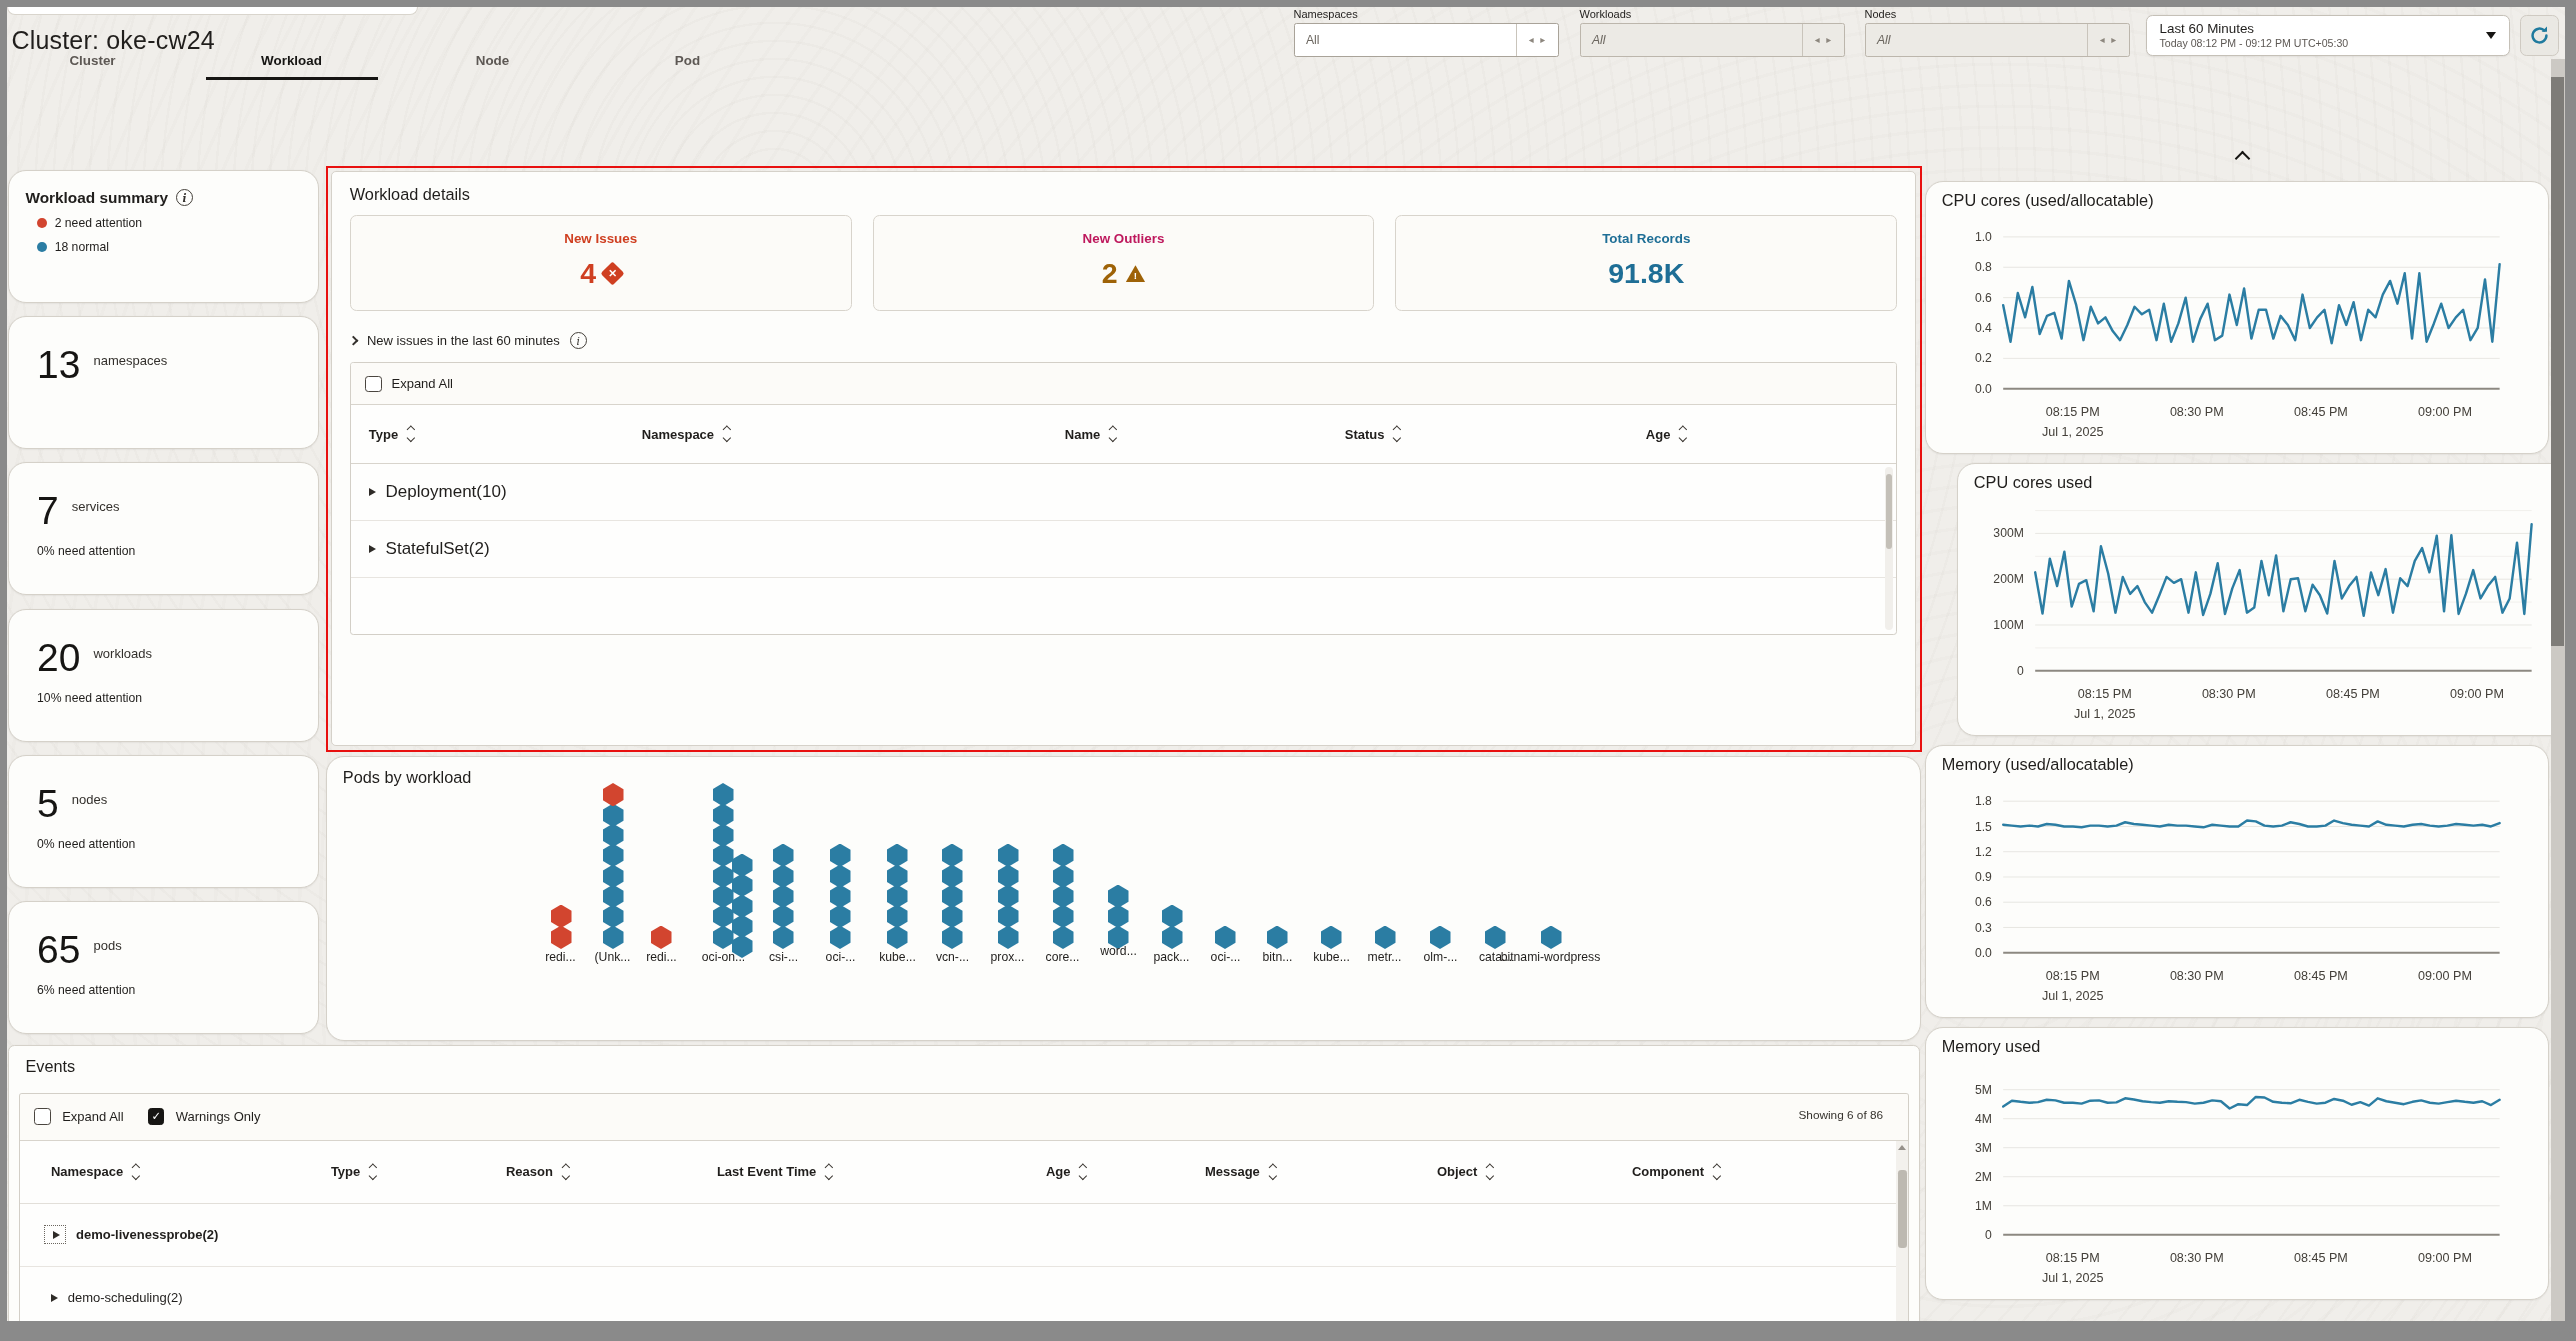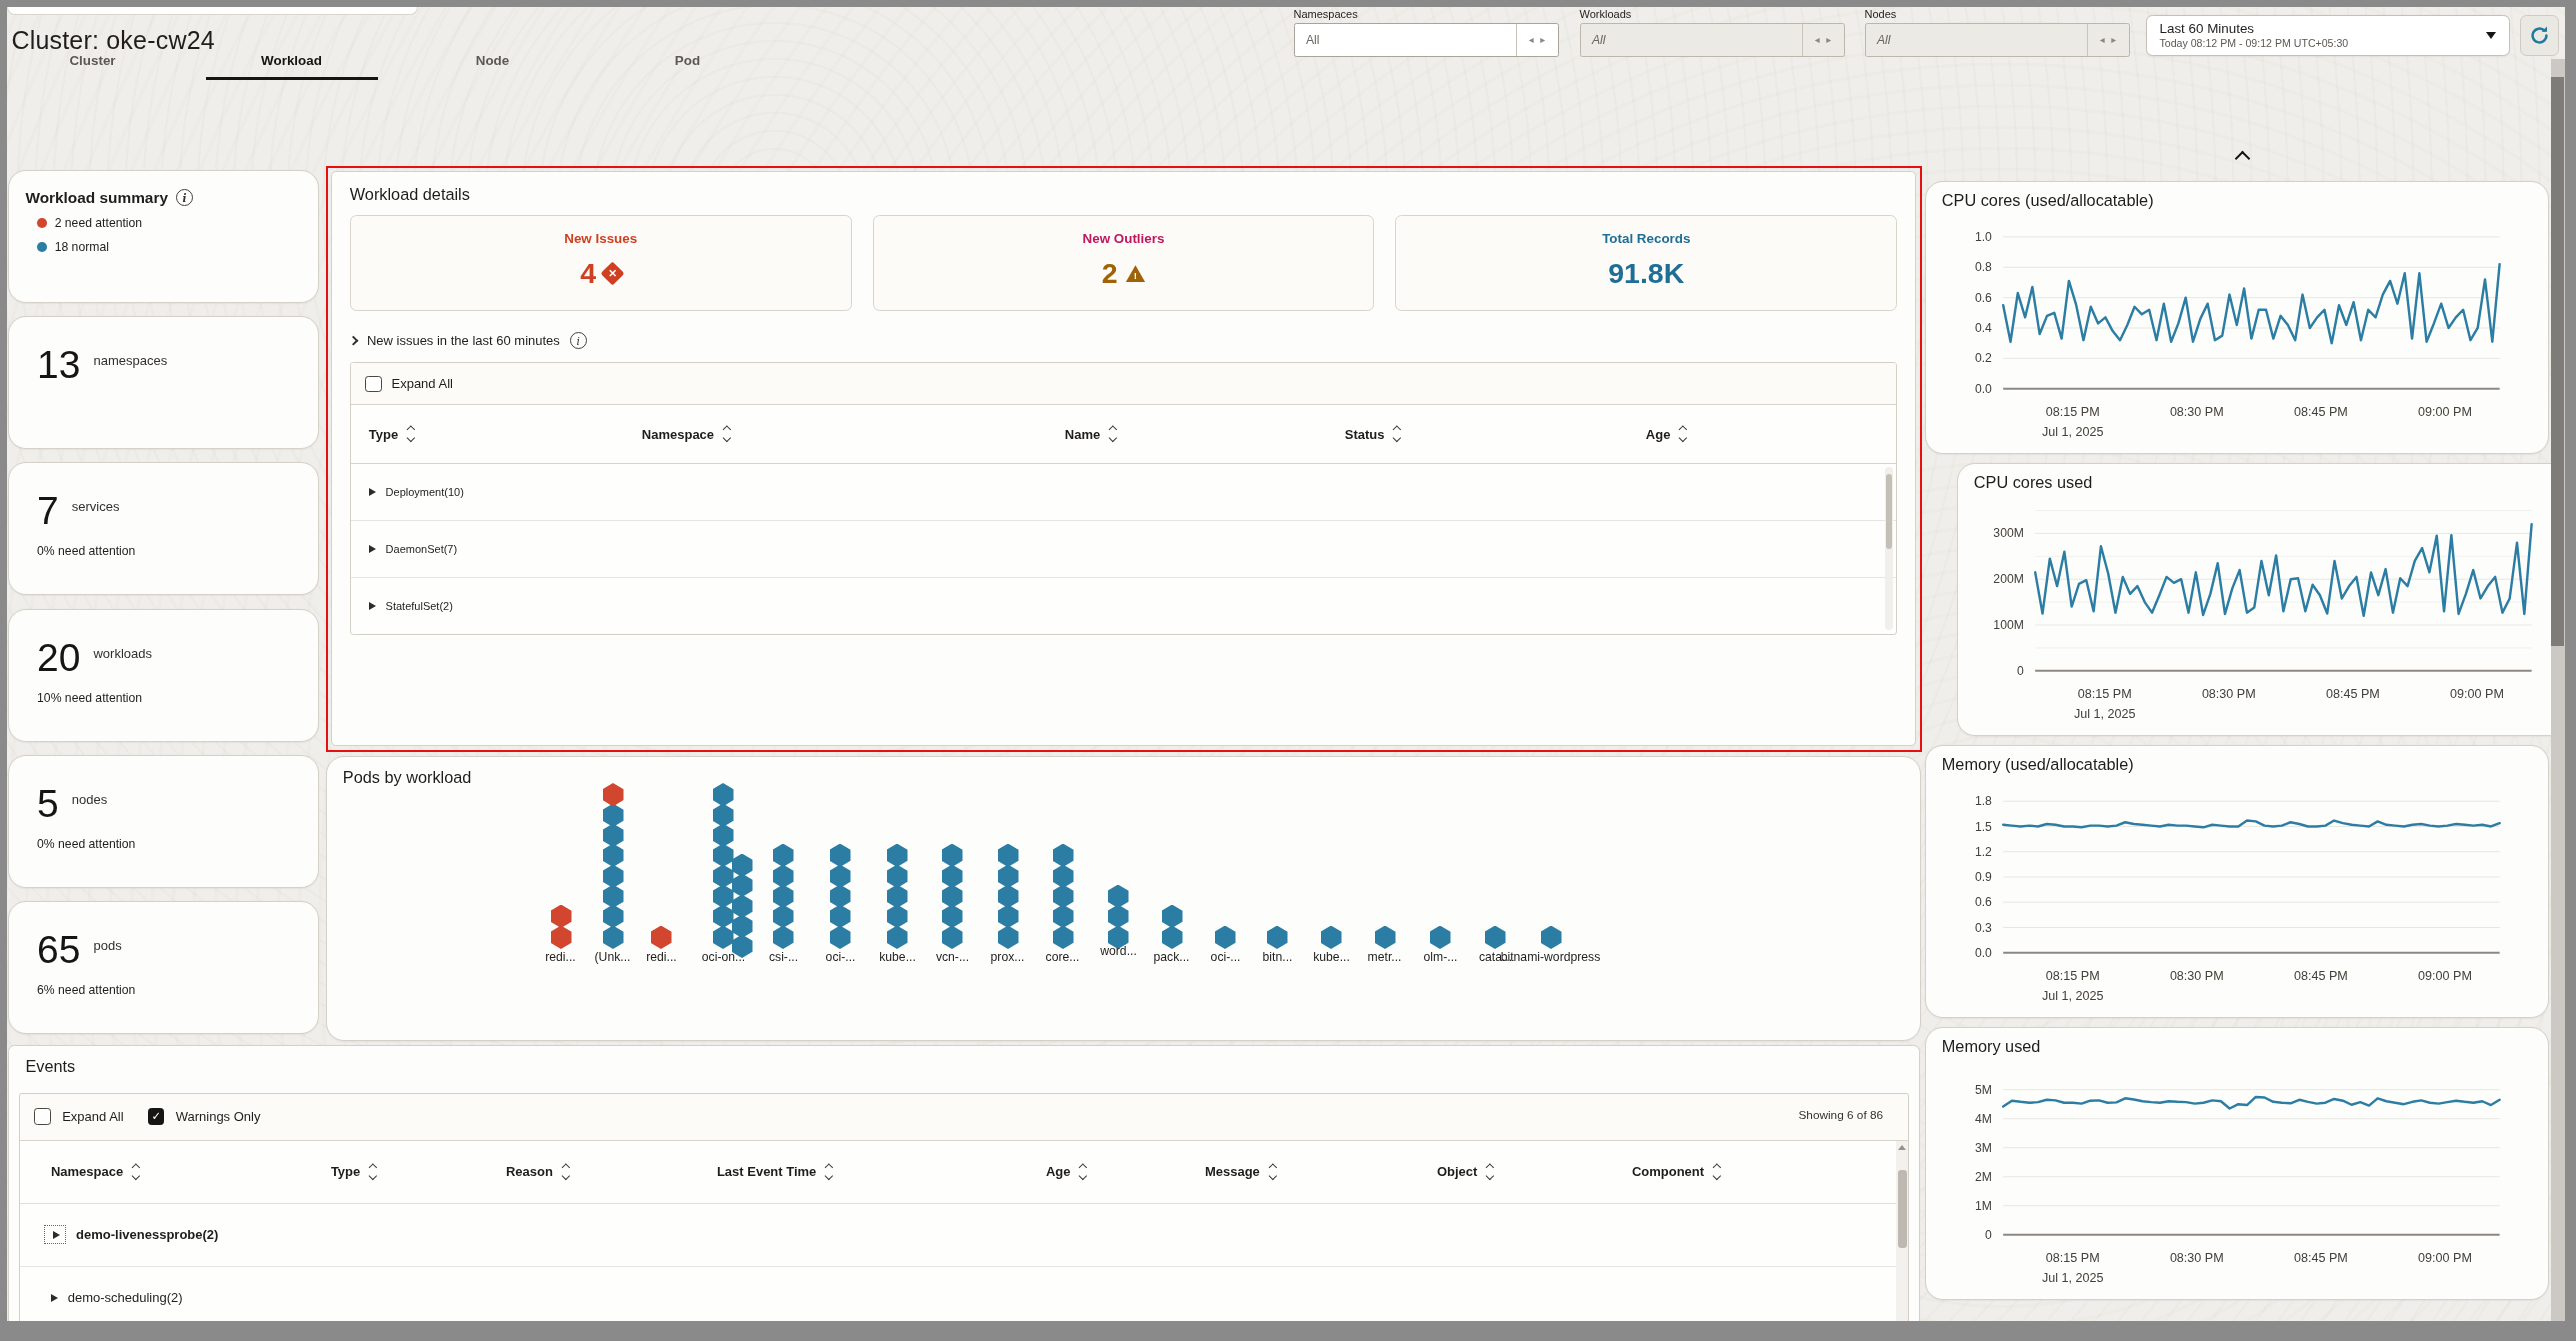--- a/index.html
+++ b/index.html
@@ -89,21 +89,21 @@
   .cb.checked { background:#161513; border-color:#161513; color:#fff; display:flex; align-items:center;
     justify-content:center; font-size:11.4px; }
   .thead { display:grid; align-items:center; height:59px; font-weight:bold; font-size:13px;
     border-bottom:0.8px solid #d8d4cc; }
   .thcell { display:flex; align-items:center; gap:9.8px; }
   .sort { display:inline-flex; flex-direction:column; gap:2.4px; }
   .sort i { width:5.7px; height:5.7px; border-right:1.6px solid #3a3631; border-bottom:1.6px solid #3a3631; display:block; }
   .sort i.up { transform:rotate(-135deg); }
   .sort i.dn { transform:rotate(45deg); }
   .trow { height:57px; display:flex; align-items:center; gap:9.8px; border-bottom:0.8px solid #e8e5e0;
-    font-size:11px; cursor:pointer; }
+    font-size:17px; cursor:pointer; }
   .tri-right { width:0; height:0; border-left:7.3px solid #2e2b27; border-top:4.9px solid transparent;
     border-bottom:4.9px solid transparent; }
   .vscroll { position:absolute; background:#f1efeb; border-radius:4.1px; }
   .vscroll .thumb { position:absolute; left:0.8px; right:0.8px; background:#c4c0b8; border-radius:4.1px; }
 
   
   .hex { position:absolute; width:21px; height:23.6px;
     clip-path:polygon(50% 0%, 100% 27%, 100% 73%, 50% 100%, 0% 73%, 0% 27%); }
   .dotlabel { position:absolute; font-size:12.2px; color:#201e1c; transform:translateX(-50%); white-space:nowrap; }
 
@@ -315,24 +315,20 @@
                 <span class="sort">
                   <i class="up"></i>
                   <i class="dn"></i>
                 </span>
               </div>
             </div>
         <div id="wd-rows">
               <div class="trow" style="padding-left: 18px;">
                 <span class="tri-right"></span>
                 <span>Deployment(10)</span>
-              </div>
-              <div class="trow" style="padding-left: 18px;">
-                <span class="tri-right"></span>
-                <span>DaemonSet(7)</span>
               </div>
               <div class="trow" style="padding-left: 18px;">
                 <span class="tri-right"></span>
                 <span>StatefulSet(2)</span>
               </div>
             </div>
         <div class="vscroll" style="right:3.3px; top:104px; width:8.1px; height:163px;">
           <div class="thumb" style="top:6.5px; height:75px;"></div>
         </div>
       </div>

